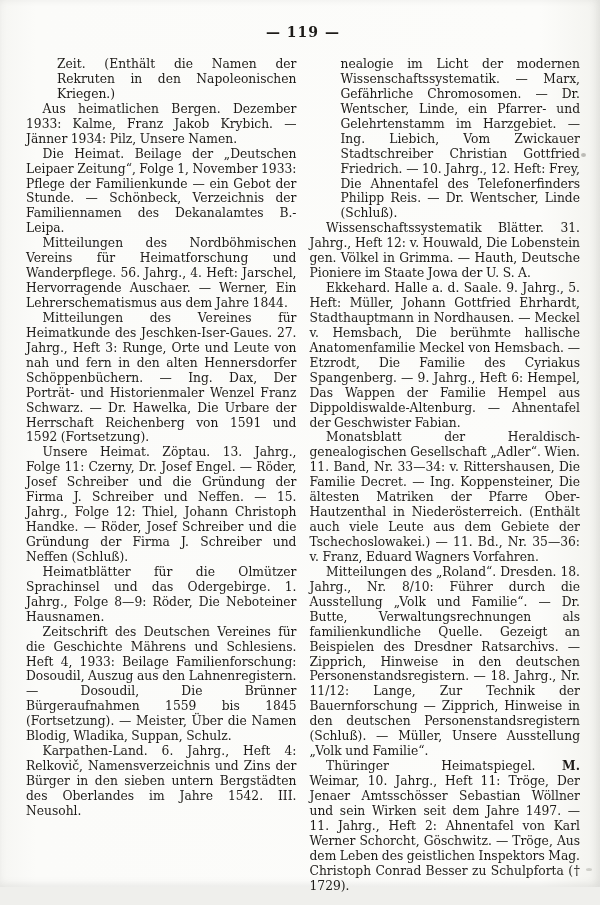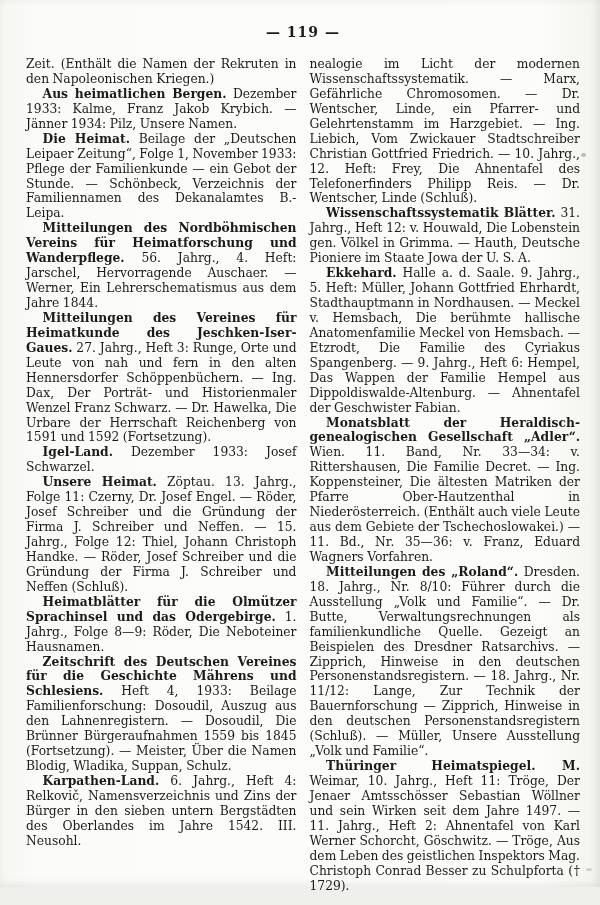--- a/index.html
+++ b/index.html
@@ -31,22 +31,22 @@
   }
   .col {
     width: 271px;
     font-size: 12.3px;
     line-height: 1.215;
     text-align: justify;
     hyphens: none;
     word-spacing: -0.4px;
   }
   .para { margin: 0; text-indent: 1.35em; }
-  .para.continuation { text-indent: 0; }
-  .seg-bold { font-weight: bold; }
+  .para.continuation { text-indent: 0; margin-left: 31px; }
+  .seg-bold { font-weight: normal; }
   .seg-sig { float: right; font-weight: bold; padding-left: 10px; }
   .speck {
     position: absolute;
     background: #8d8b85;
     border-radius: 50%;
     opacity: 0.55;
   }
   .speck.s1 { left: 581px; top: 153px; width: 5px; height: 4px; }
   .speck.s2 { left: 586px; top: 868px; width: 6px; height: 3px; opacity: 0.35; }
 </style>
@@ -55,21 +55,20 @@
 
 <div class="page">
   <p class="page-number">— 119 —</p>
   <div class="columns">
     <div class="col">
         <p class="para continuation"><span class="seg-normal">Zeit. (Enthält die Namen der Rekruten in den Napoleonischen Kriegen.)</span></p>
         <p class="para entry"><span class="seg-bold">Aus heimatlichen Bergen.</span><span class="seg-normal"> Dezember 1933: Kalme, Franz Jakob Krybich. — Jänner 1934: Pilz, Unsere Namen.</span></p>
         <p class="para entry"><span class="seg-bold">Die Heimat.</span><span class="seg-normal"> Beilage der „Deutschen Leipaer Zeitung“, Folge 1, November 1933: Pflege der Familienkunde — ein Gebot der Stunde. — Schönbeck, Verzeichnis der Familiennamen des Dekanalamtes B.-Leipa.</span></p>
         <p class="para entry"><span class="seg-bold">Mitteilungen des Nordböhmischen Vereins für Heimatforschung und Wanderpflege.</span><span class="seg-normal"> 56. Jahrg., 4. Heft: Jarschel, Hervorragende Auschaer. — Werner, Ein Lehrerschematismus aus dem Jahre 1844.</span></p>
         <p class="para entry"><span class="seg-bold">Mitteilungen des Vereines für Heimatkunde des Jeschken-Iser-Gaues.</span><span class="seg-normal"> 27. Jahrg., Heft 3: Runge, Orte und Leute von nah und fern in den alten Hennersdorfer Schöppenbüchern. — Ing. Dax, Der Porträt- und Historienmaler Wenzel Franz Schwarz. — Dr. Hawelka, Die Urbare der Herrschaft Reichenberg von 1591 und 1592 (Fortsetzung).</span></p>
-        <p class="para entry"><span class="seg-bold">Igel-Land.</span><span class="seg-normal"> Dezember 1933: Josef Schwarzel.</span></p>
         <p class="para entry"><span class="seg-bold">Unsere Heimat.</span><span class="seg-normal"> Zöptau. 13. Jahrg., Folge 11: Czerny, Dr. Josef Engel. — Röder, Josef Schreiber und die Gründung der Firma J. Schreiber und Neffen. — 15. Jahrg., Folge 12: Thiel, Johann Christoph Handke. — Röder, Josef Schreiber und die Gründung der Firma J. Schreiber und Neffen (Schluß).</span></p>
         <p class="para entry"><span class="seg-bold">Heimatblätter für die Olmützer Sprachinsel und das Odergebirge.</span><span class="seg-normal"> 1. Jahrg., Folge 8—9: Röder, Die Neboteiner Hausnamen.</span></p>
         <p class="para entry"><span class="seg-bold">Zeitschrift des Deutschen Vereines für die Geschichte Mährens und Schlesiens.</span><span class="seg-normal"> Heft 4, 1933: Beilage Familienforschung: Dosoudil, Auszug aus den Lahnenregistern. — Dosoudil, Die Brünner Bürgeraufnahmen 1559 bis 1845 (Fortsetzung). — Meister, Über die Namen Blodig, Wladika, Suppan, Schulz.</span></p>
         <p class="para entry"><span class="seg-bold">Karpathen-Land.</span><span class="seg-normal"> 6. Jahrg., Heft 4: Relkovič, Namensverzeichnis und Zins der Bürger in den sieben untern Bergstädten des Oberlandes im Jahre 1542. III. Neusohl.</span></p>
       </div>
     <div class="col">
         <p class="para continuation"><span class="seg-normal">nealogie im Licht der modernen Wissenschaftssystematik. — Marx, Gefährliche Chromosomen. — Dr. Wentscher, Linde, ein Pfarrer- und Gelehrtenstamm im Harzgebiet. — Ing. Liebich, Vom Zwickauer Stadtschreiber Christian Gottfried Friedrich. — 10. Jahrg., 12. Heft: Frey, Die Ahnentafel des Telefonerfinders Philipp Reis. — Dr. Wentscher, Linde (Schluß).</span></p>
         <p class="para entry"><span class="seg-bold">Wissenschaftssystematik Blätter.</span><span class="seg-normal"> 31. Jahrg., Heft 12: v. Houwald, Die Lobenstein gen. Völkel in Grimma. — Hauth, Deutsche Pioniere im Staate Jowa der U. S. A.</span></p>
         <p class="para entry"><span class="seg-bold">Ekkehard.</span><span class="seg-normal"> Halle a. d. Saale. 9. Jahrg., 5. Heft: Müller, Johann Gottfried Ehrhardt, Stadthauptmann in Nordhausen. — Meckel v. Hemsbach, Die berühmte hallische Anatomenfamilie Meckel von Hemsbach. — Etzrodt, Die Familie des Cyriakus Spangenberg. — 9. Jahrg., Heft 6: Hempel, Das Wappen der Familie Hempel aus Dippoldiswalde-Altenburg. — Ahnentafel der Geschwister Fabian.</span></p>
         <p class="para entry"><span class="seg-bold">Monatsblatt der Heraldisch-genealogischen Gesellschaft „Adler“.</span><span class="seg-normal"> Wien. 11. Band, Nr. 33—34: v. Rittershausen, Die Familie Decret. — Ing. Koppensteiner, Die ältesten Matriken der Pfarre Ober-Hautzenthal in Niederösterreich. (Enthält auch viele Leute aus dem Gebiete der Tschechoslowakei.) — 11. Bd., Nr. 35—36: v. Franz, Eduard Wagners Vorfahren.</span></p>

